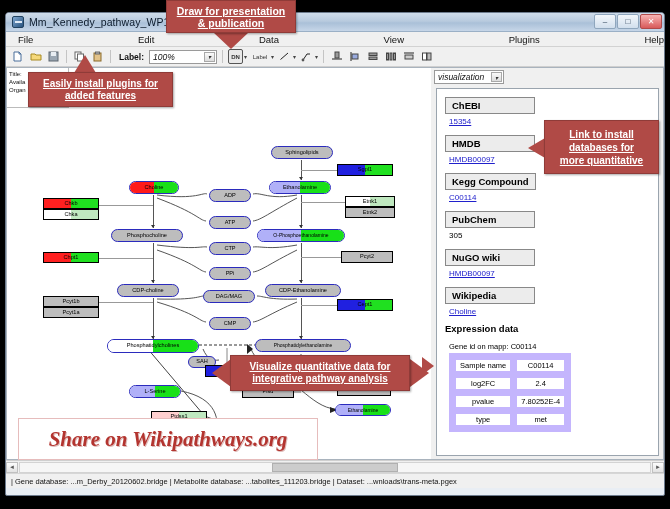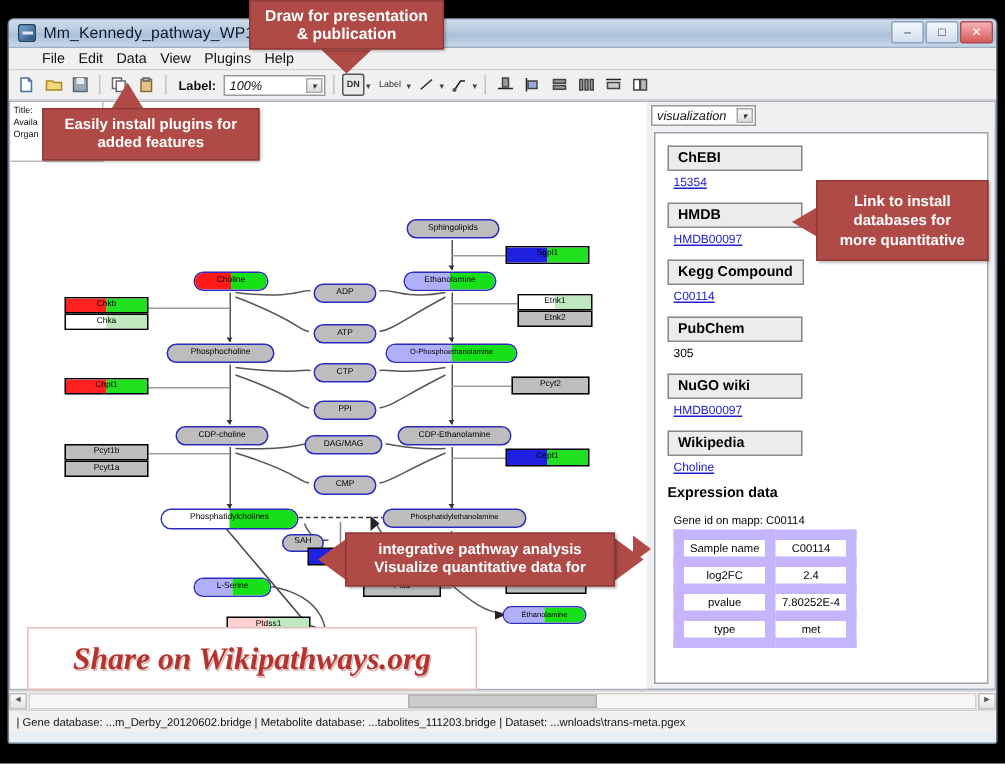--- a/index.html
+++ b/index.html
@@ -46,21 +46,21 @@
   .win-btn{
     width:22px;height:15px;border:1px solid #8fa6bd;border-radius:2px;
     background:linear-gradient(to bottom,#f3f7fb,#d2dfed);
     font-size:8px;line-height:13px;text-align:center;color:#20364d;
   }
   .win-btn.close{background:linear-gradient(to bottom,#f7b3b3,#d85a5a);border-color:#b04a4a;color:#fff;}
 
   
   #menu-bar{
     height:15px;background:#f0f0f0;border-bottom:1px solid #d2d2d2;
-    display:flex;align-items:center;padding-left:22px;gap:9px;
+    display:flex;align-items:center;padding-left:12px;gap:9px;justify-content:space-between;
   }
   #menu-bar .menu-item{font-size:9.5px;color:#111;cursor:default;}
 
   
   #toolbar{
     height:20px;background:#f0f0f0;border-bottom:1px solid #cfcfcf;
     display:flex;align-items:center;padding:0 4px;gap:3px;
   }
   .tbtn{
     width:15px;height:15px;border:1px solid transparent;border-radius:2px;
@@ -179,20 +179,21 @@
   }
   .handle{position:absolute;width:4px;height:4px;background:#ffe800;border:1px solid #000;z-index:9;}
 
   
   .callout{
     position:absolute;z-index:50;background:#b04a46;color:#fff;
     font-weight:bold;text-align:center;
     border:1px solid #8f3b38;
     display:flex;align-items:center;justify-content:center;
     box-shadow:1px 1px 2px rgba(0,0,0,.35);
+    text-decoration:underline;
   }
   .tri{position:absolute;width:0;height:0;z-index:49;}
   #share-box{
     position:absolute;left:18px;top:418px;width:300px;height:42px;
     background:#fff;border:1px solid #e6bcbc;z-index:50;
     display:flex;align-items:center;justify-content:center;
   }
   #share-text{
     font-family:"Liberation Serif", serif;
     font-style:italic;font-weight:bold;font-size:21px;color:#b3342f;
@@ -634,21 +635,21 @@
 <div class="callout" id="callout-links" style="left:544px;top:120px;width:115px;height:54px;flex-direction:column;font-size:10px;line-height:13px;">
   <span>Link  to install</span>
   <span>databases  for</span>
   <span>more quantitative</span>
 </div>
 <div class="tri" style="left:528px;top:138px;border-top:10px solid transparent;border-bottom:10px solid transparent;border-right:17px solid #b04a46;"></div>
 <div style="position:absolute;left:540px;top:143px;width:8px;height:10px;background:#b04a46;z-index:49"></div>
 <div class="tri" style="left:422px;top:357px;border-top:9px solid transparent;border-bottom:9px solid transparent;border-left:12px solid #b04a46;"></div>
 
 <div class="callout" id="callout-visualize" style="left:230px;top:355px;width:180px;height:36px;flex-direction:column;font-size:10px;line-height:12px;">
+  <span>Visualize quantitative data  for</span>
   <span>integrative pathway analysis</span>
-  <span>Visualize quantitative data  for</span>
 </div>
 <div class="tri" style="left:212px;top:359px;border-top:14px solid transparent;border-bottom:14px solid transparent;border-right:19px solid #b04a46;"></div>
 <div class="tri" style="left:410px;top:359px;border-top:14px solid transparent;border-bottom:14px solid transparent;border-left:19px solid #b04a46;"></div>
 
 <div id="share-box">
   <span id="share-text">Share on Wikipathways.org</span>
 </div>
 
 </body></html>

